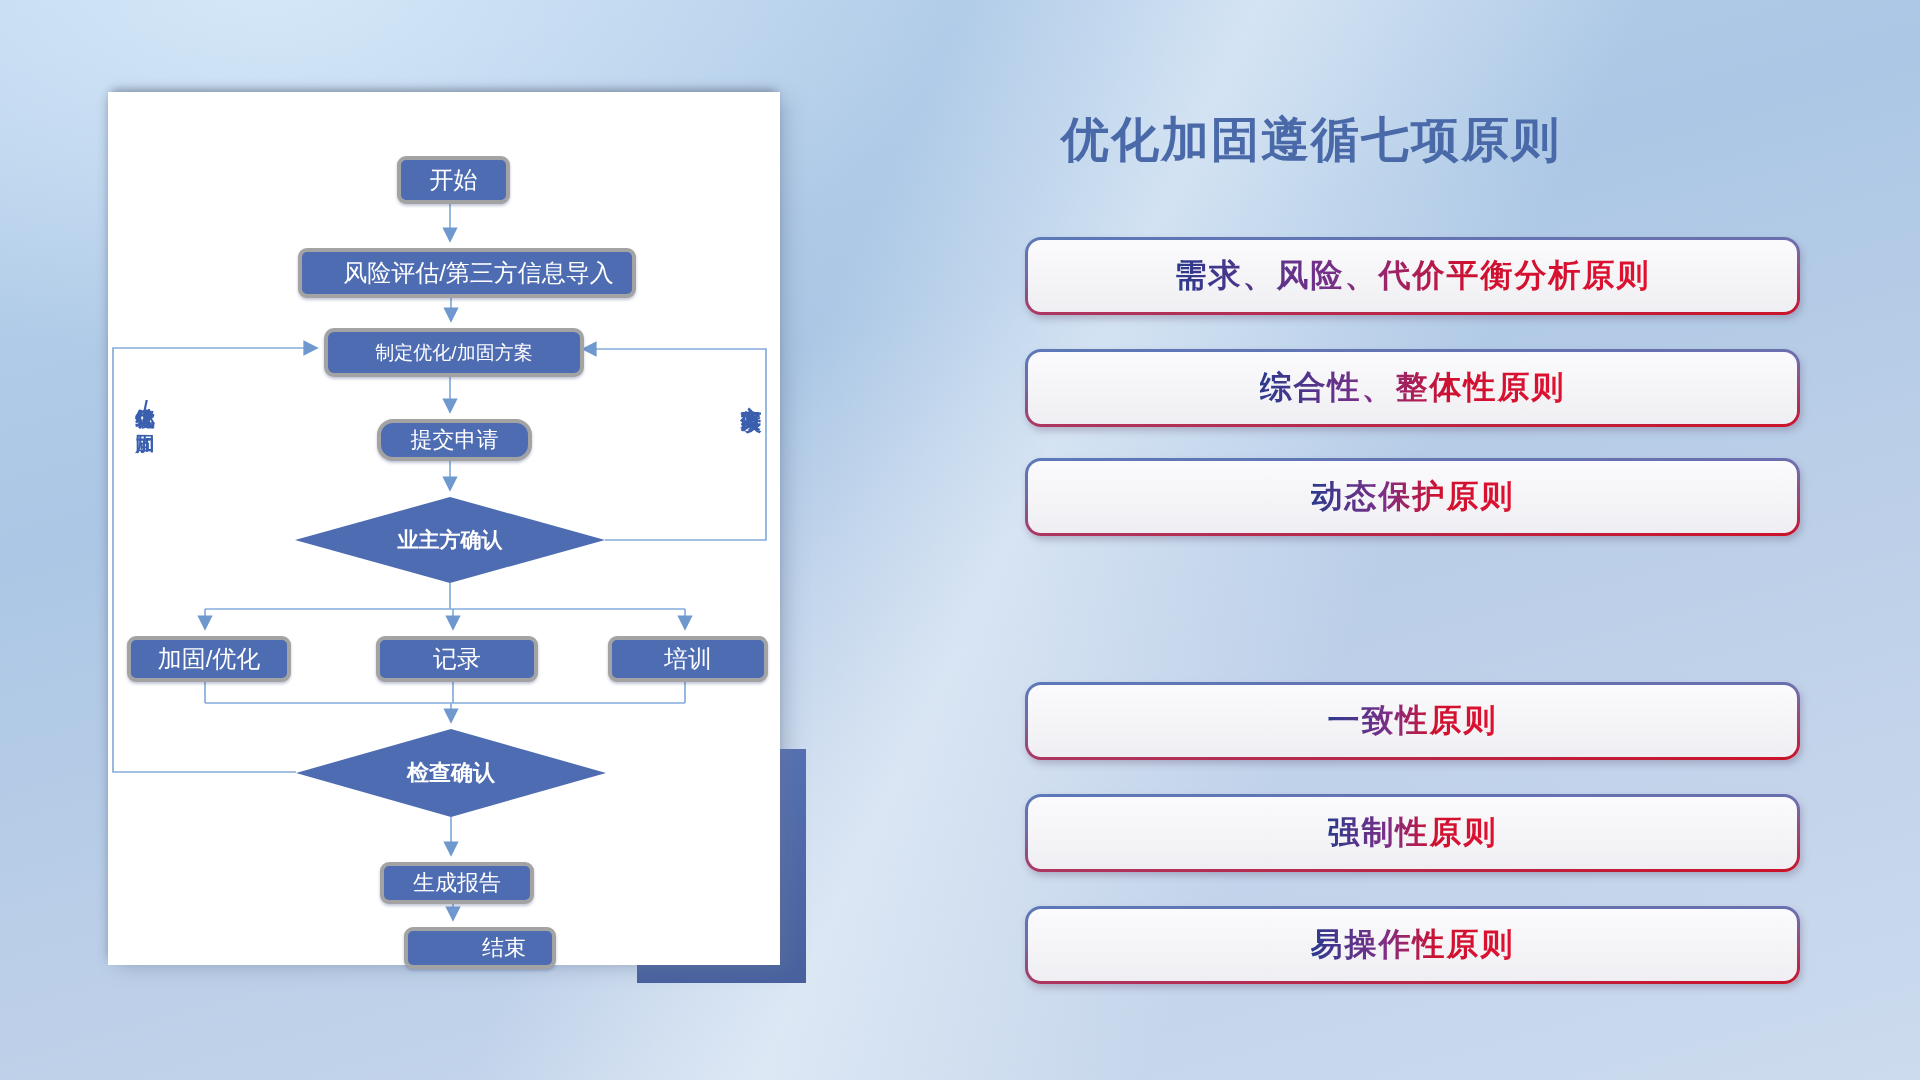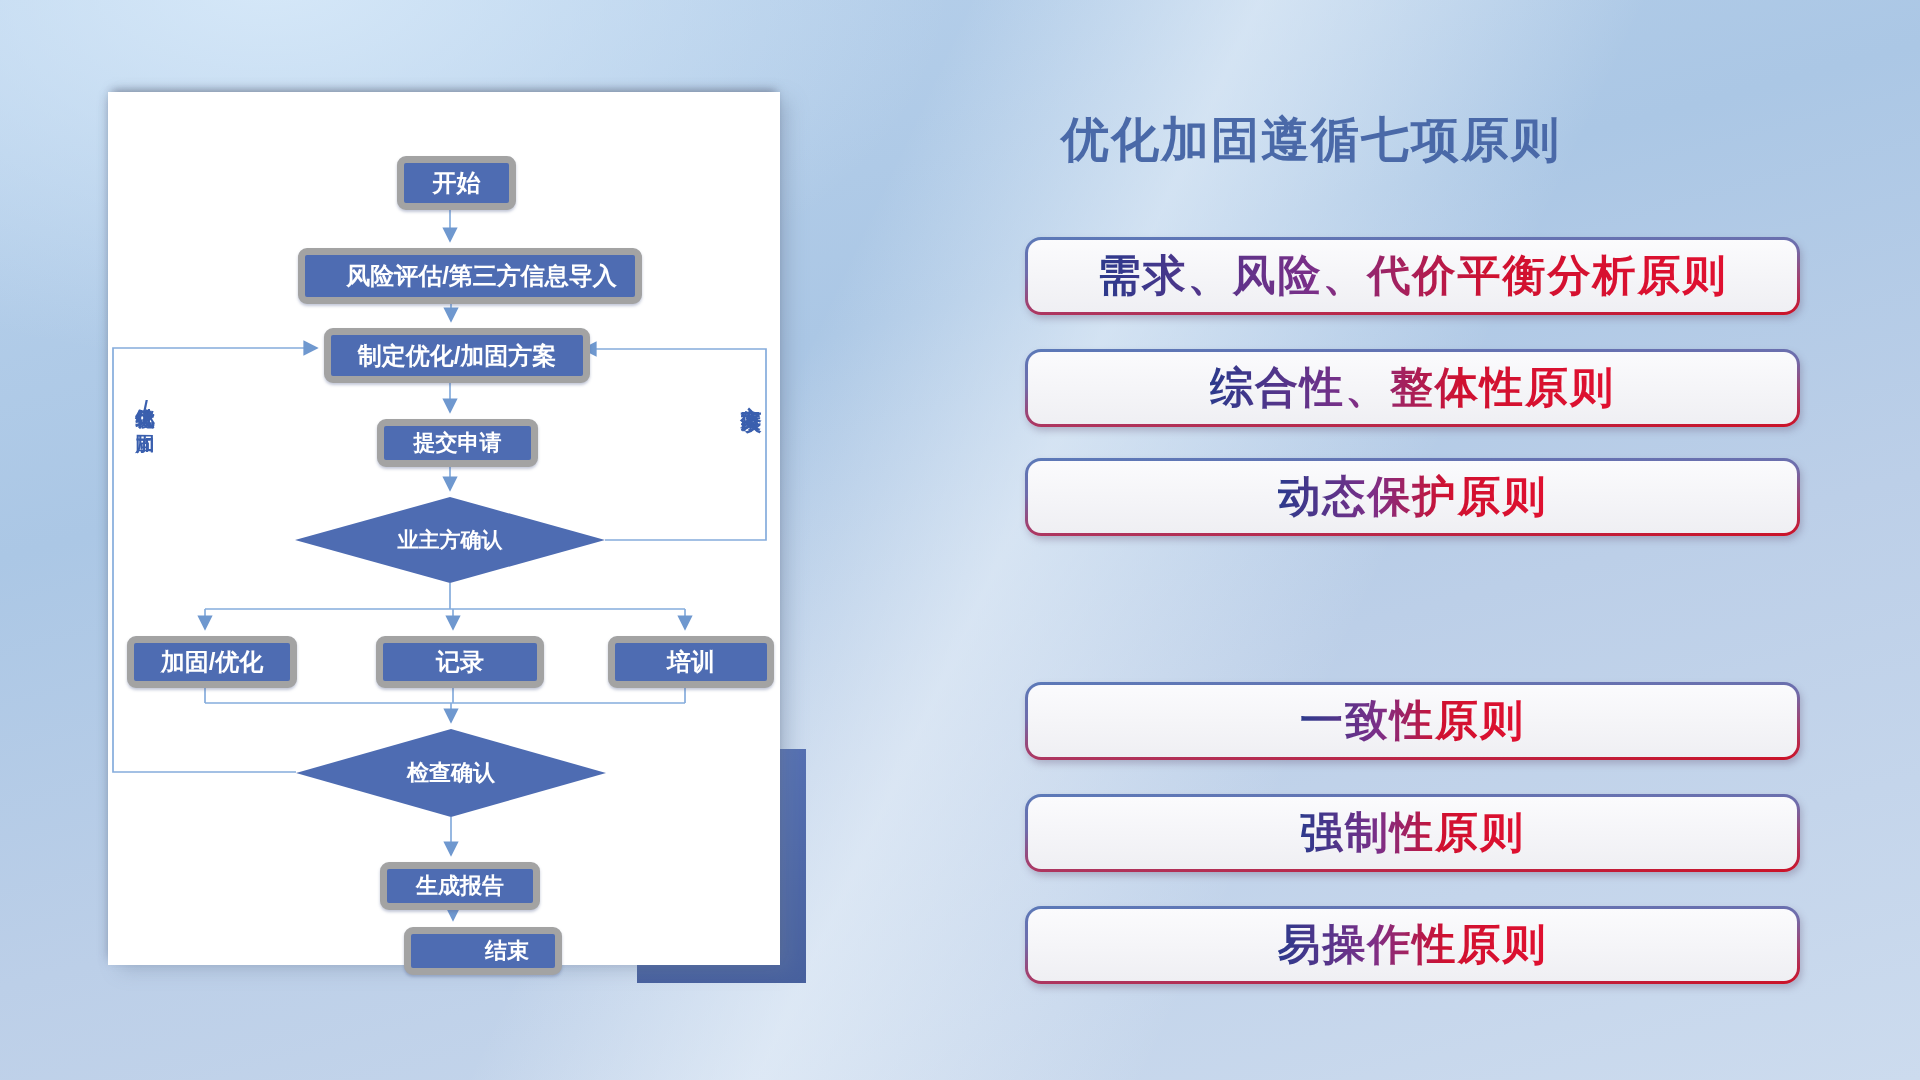--- a/index.html
+++ b/index.html
@@ -15,23 +15,23 @@
   .card-accent{
     position:absolute;left:637px;top:749px;width:169px;height:234px;
     background:linear-gradient(180deg,#5570b2,#48619e);z-index:1;
   }
   .card{
     position:absolute;left:108px;top:92px;width:672px;height:873px;background:#ffffff;z-index:2;
     box-shadow:0 -6px 9px -4px rgba(96,104,126,0.65), -5px 0 10px -5px rgba(120,135,165,0.45), 10px 6px 18px -2px rgba(110,125,155,0.35);
   }
   .fc-lines{position:absolute;left:0;top:0;width:672px;height:873px;}
   .fc-node{
-    position:absolute;background:#4e6cb2;color:#ffffff;font-weight:700;
+    position:absolute;background:#4e6cb2;color:#ffffff;font-weight:400;
     display:flex;align-items:center;justify-content:center;text-align:center;
-    border-radius:9px;border:7px solid #a3a3a3;box-shadow:0 2px 3px rgba(80,95,140,0.35);
+    border-radius:9px;border:4px solid #a3a3a3;box-shadow:0 2px 3px rgba(80,95,140,0.35);
     white-space:nowrap;z-index:3;
   }
   .fc-diamond{
     position:absolute;background:#4e6cb2;color:#ffffff;font-weight:700;
     display:flex;align-items:center;justify-content:center;text-align:center;
     clip-path:polygon(50% 0,100% 50%,50% 100%,0 50%);white-space:nowrap;z-index:3;
   }
   .v-label{
     position:absolute;writing-mode:vertical-rl;text-orientation:upright;
     font-weight:700;color:#3a5fae;z-index:3;
@@ -48,21 +48,21 @@
     box-sizing:border-box;z-index:2;
     background:linear-gradient(178deg,#5b79b8 0%,#6f6cab 35%,#a93a67 70%,#cc1126 100%);
     box-shadow:2px 4px 7px rgba(110,95,125,0.35);
   }
   .pill-inner{
     width:100%;height:100%;border-radius:13px;box-sizing:border-box;
     background:linear-gradient(180deg,#fbfbfd 0%,#efeff3 100%);
     display:flex;align-items:center;justify-content:center;
   }
   .pill-text{
-    font-size:43px;font-weight:700;letter-spacing:2px;
+    font-size:32px;font-weight:700;letter-spacing:2px;
     background:linear-gradient(90deg,#2c3a8c 0%,#7c2f88 35%,#cf1130 62%,#e01030 100%);
     -webkit-background-clip:text;background-clip:text;color:transparent;white-space:nowrap;
   }
   .p1{top:237px}.p2{top:349px}.p3{top:458px}.p4{top:570px}.p5{top:682px}.p6{top:794px}.p7{top:906px}
 </style>
 </head>
 <body>
 
 <div class="stage">
 
@@ -95,23 +95,23 @@
         <line x1="345" y1="804" x2="345" y2="828" marker-end="url(#arrow)"></line>
         <polyline points="188,680 5,680 5,256 209,256" marker-end="url(#arrow)"></polyline>
         <polyline points="497,448 658,448 658,257 475,257" marker-end="url(#arrow)"></polyline>
       </g>
     </svg>
 
     <div class="fc-node" style="left:289px;top:64px;width:105px;height:40px;font-size:24px;">开始</div>
 
     <div class="fc-node" style="left:190px;top:156px;width:307px;height:42px;font-size:24px;padding-left:23px;">风险评估/第三方信息导入</div>
 
-    <div class="fc-node" style="left:216px;top:236px;width:252px;height:41px;font-size:24px;">制定优化/加固方案</div>
+    <div class="fc-node" style="left:216px;top:236px;width:252px;height:41px;font-size:19px;border-radius:10px;">制定优化/加固方案</div>
 
-    <div class="fc-node" style="left:269px;top:327px;width:147px;height:34px;font-size:22px;">提交申请</div>
+    <div class="fc-node" style="left:269px;top:327px;width:147px;height:34px;font-size:22px;border-radius:16px;">提交申请</div>
 
     <div class="fc-diamond" style="left:187px;top:405px;width:310px;height:86px;font-size:21px;">业主方确认</div>
 
     <div class="fc-node" style="left:19px;top:544px;width:156px;height:38px;font-size:24px;">加固/优化</div>
 
     <div class="fc-node" style="left:268px;top:544px;width:154px;height:38px;font-size:24px;">记录</div>
 
     <div class="fc-node" style="left:500px;top:544px;width:152px;height:38px;font-size:24px;">培训</div>
 
     <div class="fc-diamond" style="left:188px;top:637px;width:310px;height:88px;font-size:22px;">检查确认</div>

